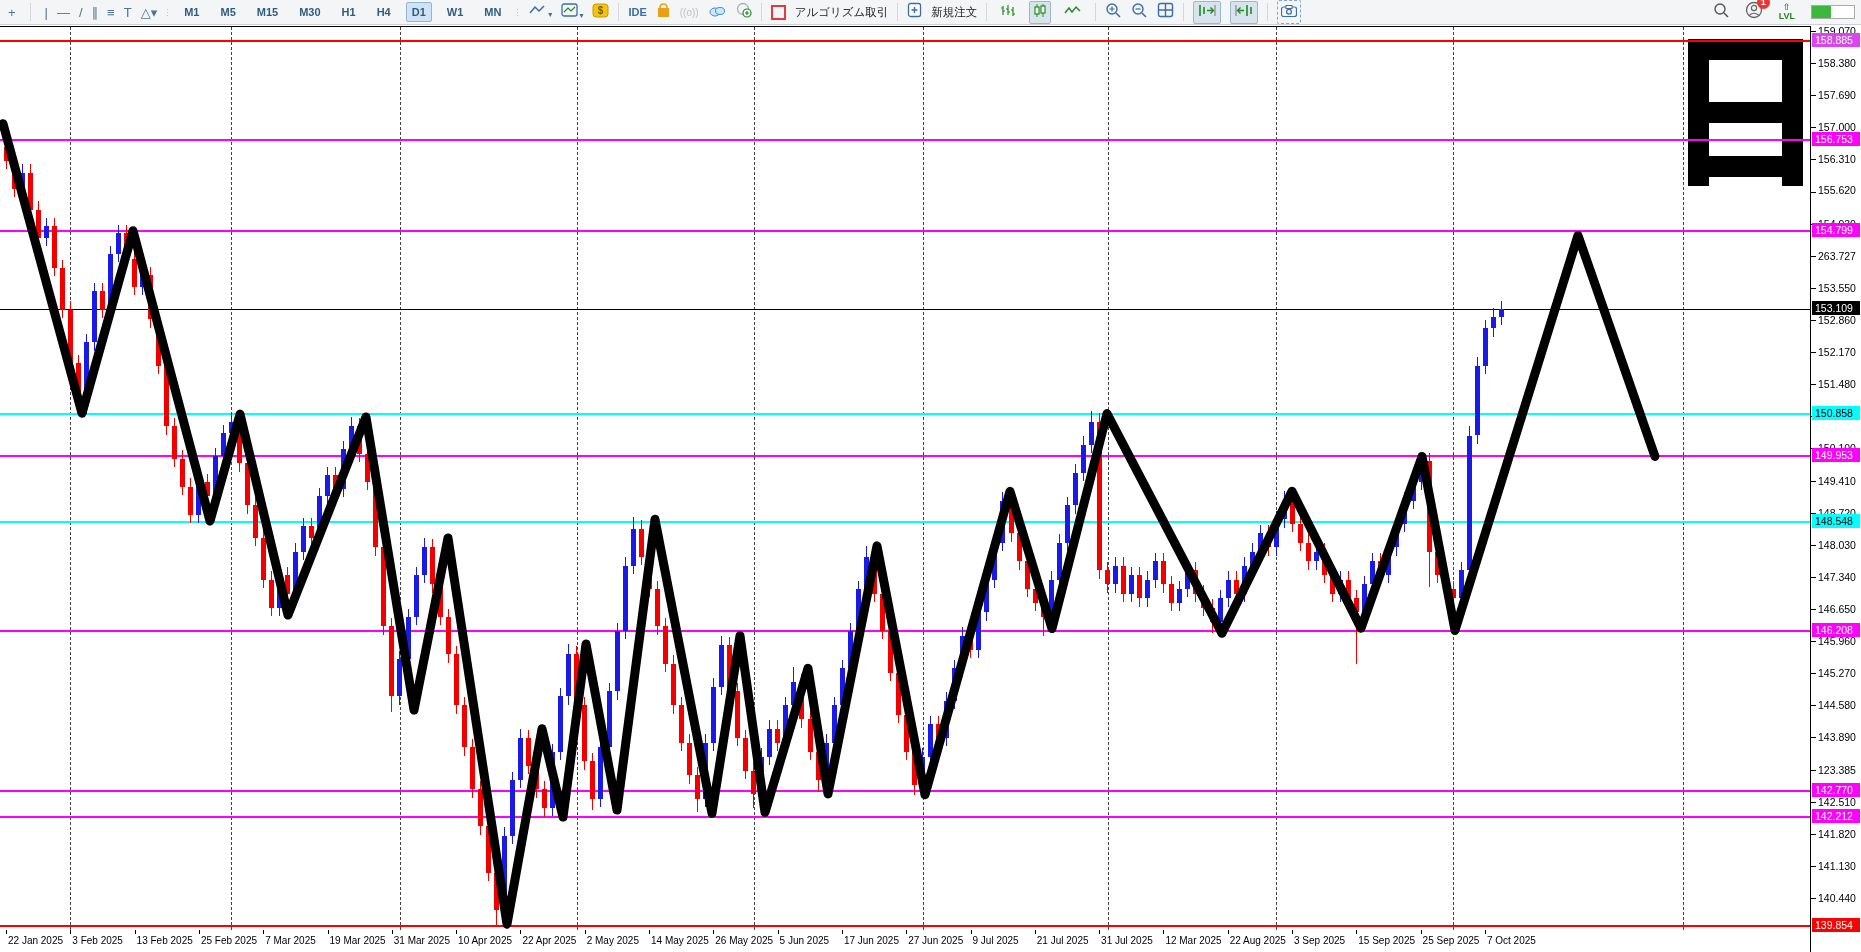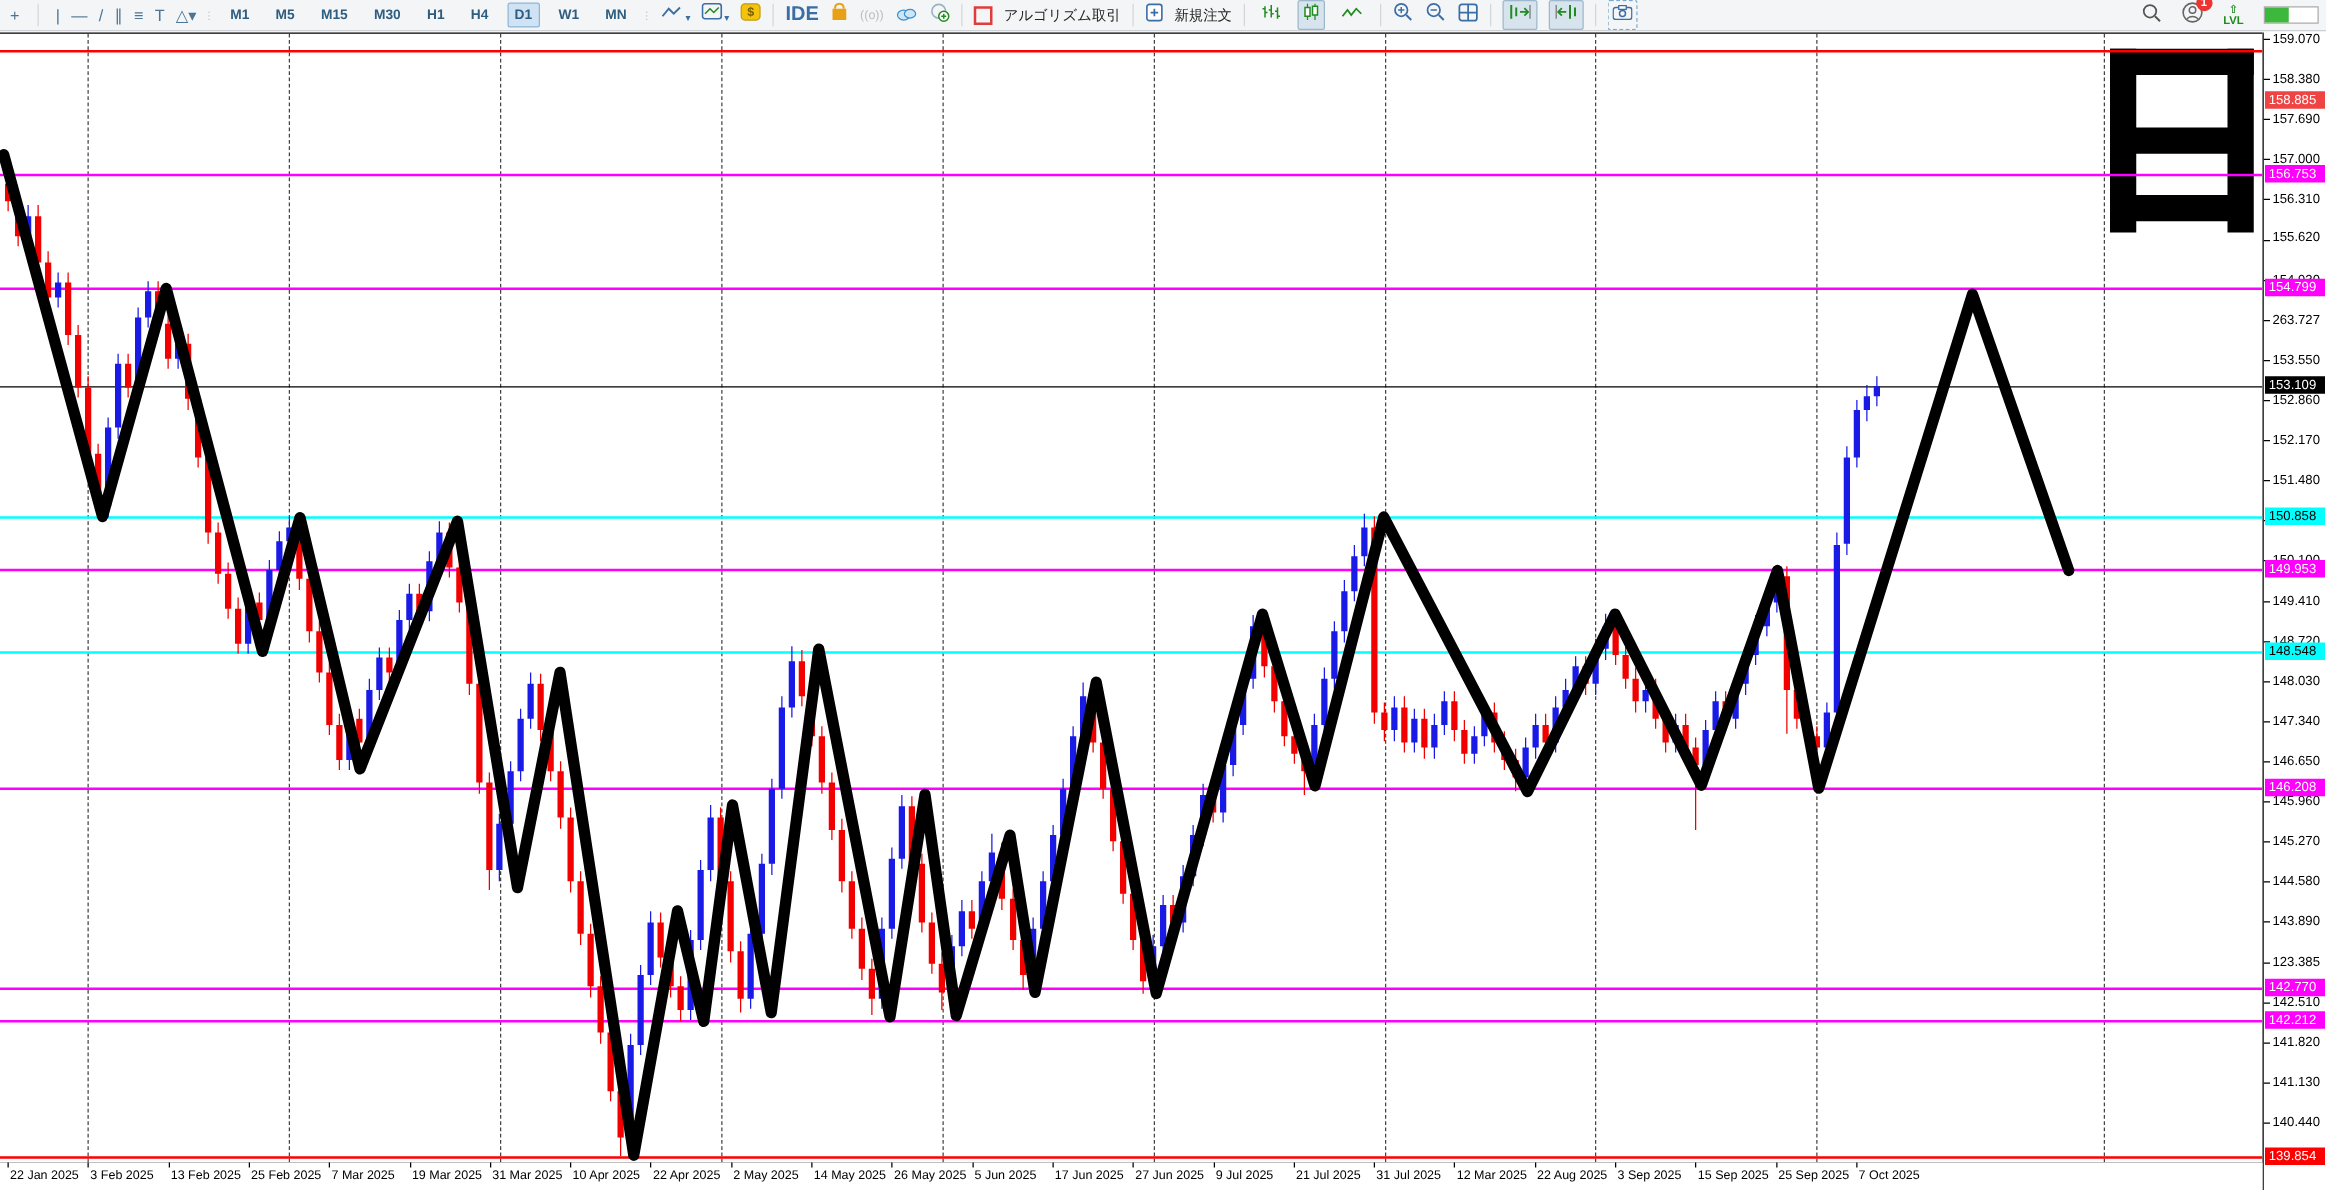--- a/index.html
+++ b/index.html
@@ -89,21 +89,21 @@
     </span>
     <span>
       <svg width="17" height="15">
           <rect x="1" y="1" width="15" height="13" rx="3" fill="#f2c40f" stroke="#c59a06"></rect>
           <text x="8.5" y="11" font-size="10" font-weight="bold" fill="#7a5e00" text-anchor="middle">$</text>
         </svg>
     </span>
   </div>
   <span class="vsep"></span>
   <div class="tbgroup">
-    <span class="blueicon" style="font-size:16px;font-weight:bold">IDE</span>
+    <span class="blueicon" style="font-size:11px;font-weight:bold">IDE</span>
     <span>
       <svg width="15" height="15">
           <rect x="2" y="5" width="11" height="9" fill="#e8a116"></rect>
           <path d="M4 5 Q4 1 7.5 1 Q11 1 11 5" fill="none" stroke="#e8a116" stroke-width="1.6"></path>
         </svg>
     </span>
     <span style="color:#b9bec3;font-size:10px">((o))</span>
     <span>
       <svg width="18" height="14">
           <ellipse cx="7" cy="9" rx="5" ry="4" fill="#cfe6f7" stroke="#3a8fd0"></ellipse>
@@ -684,21 +684,21 @@
     <div class="ptick" style="top: 743.59px;"></div>
     <div class="plabel" style="top: 737.59px;">123.385</div>
     <div class="ptick" style="top: 775.702px;"></div>
     <div class="plabel" style="top: 769.702px;">142.510</div>
     <div class="ptick" style="top: 807.815px;"></div>
     <div class="plabel" style="top: 801.815px;">141.820</div>
     <div class="ptick" style="top: 839.928px;"></div>
     <div class="plabel" style="top: 833.928px;">141.130</div>
     <div class="ptick" style="top: 872.04px;"></div>
     <div class="plabel" style="top: 866.04px; text-align: right;">140.440</div>
-    <div class="lvlabel" style="top: 6.6099px; background: #ef4444; color: rgb(255, 255, 255); z-index: 5; margin-top: 40px;">158.885</div>
+    <div class="lvlabel" style="top: 6.6099px; background: #d946ef; color: rgb(255, 255, 255); z-index: 5;">158.885</div>
     <div class="lvlabel" style="top: 105.833px; background: rgb(255, 0, 255); color: rgb(255, 255, 255); z-index: 5;">156.753</div>
     <div class="lvlabel" style="top: 196.772px; background: rgb(255, 0, 255); color: rgb(255, 255, 255); z-index: 5;">154.799</div>
     <div class="lvlabel" style="top: 275.425px; background: rgb(0, 0, 0); color: rgb(255, 255, 255); z-index: 5;">153.109</div>
     <div class="lvlabel" style="top: 380.186px; background: rgb(0, 255, 255); color: rgb(0, 0, 0); z-index: 5;">150.858</div>
     <div class="lvlabel" style="top: 422.305px; background: rgb(255, 0, 255); color: rgb(255, 255, 255); z-index: 5;">149.953</div>
     <div class="lvlabel" style="top: 487.694px; background: rgb(0, 255, 255); color: rgb(0, 0, 0); z-index: 5;">148.548</div>
     <div class="lvlabel" style="top: 596.597px; background: rgb(255, 0, 255); color: rgb(255, 255, 255); z-index: 5;">146.208</div>
     <div class="lvlabel" style="top: 756.602px; background: rgb(255, 0, 255); color: rgb(255, 255, 255); z-index: 5;">142.770</div>
     <div class="lvlabel" style="top: 782.571px; background: rgb(255, 0, 255); color: rgb(255, 255, 255); z-index: 5;">142.212</div>
     <div class="lvlabel" style="top: 892.313px; background: rgb(255, 0, 0); color: rgb(255, 255, 255); z-index: 5;">139.854</div>

